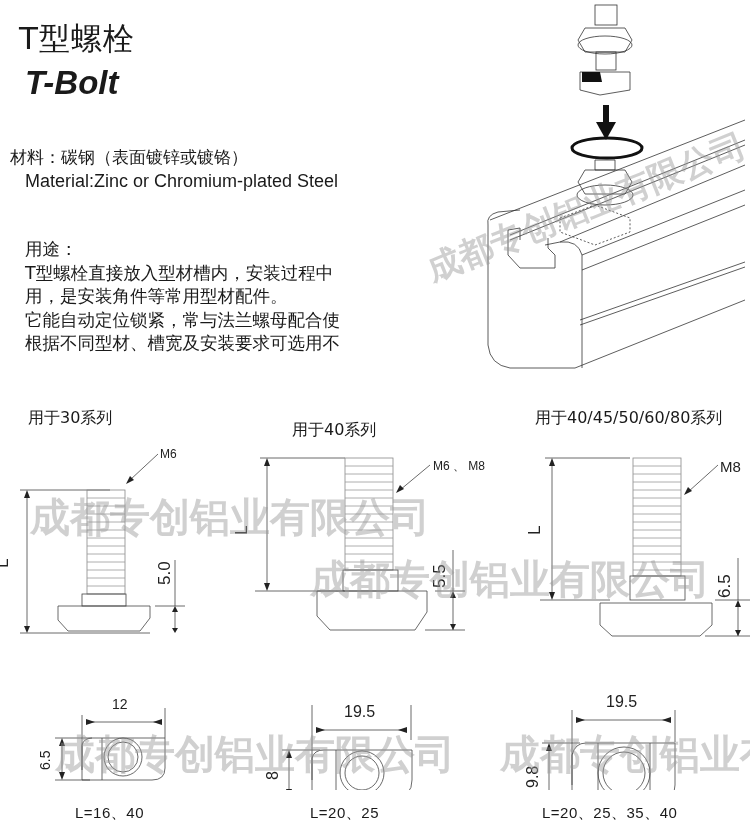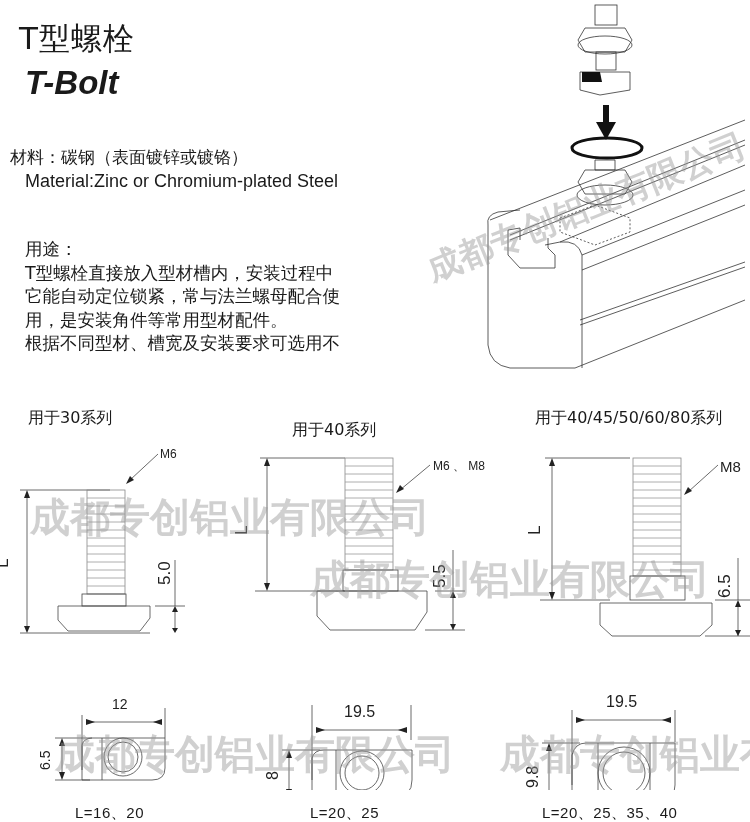--- a/index.html
+++ b/index.html
@@ -22,22 +22,22 @@
 
 <div class="abs title-cn">T型螺栓</div>
 <div class="abs title-en">T-Bolt</div>
 
 <div class="abs mat-cn">材料：碳钢（表面镀锌或镀铬）</div>
 <div class="abs mat-en">Material:Zinc  or Chromium-plated Steel</div>
 
 <div class="abs usage">
   <div>用途：</div>
   <div>T型螺栓直接放入型材槽内，安装过程中</div>
+  <div>用，是安装角件等常用型材配件。</div>
   <div>它能自动定位锁紧，常与法兰螺母配合使</div>
-  <div>用，是安装角件等常用型材配件。</div>
   <div>根据不同型材、槽宽及安装要求可选用不</div>
 </div>
 
 <svg class="abs" style="left:420px; top:0px;" width="330" height="400" viewBox="0 0 330 400">
   <g fill="none" stroke="#333" stroke-width="0.8">
 
     <path d="M70 220 L325 120"></path>
     <path d="M90 235 L325 140"></path>
     <path d="M90 240 L325 145"></path>
     <path d="M68 225 Q66 215 78 212 L100 210"></path>
@@ -264,21 +264,21 @@
   <g fill="#222">
     <path d="M76 37 L76 43 L85 40 Z"></path>
     <path d="M171 37 L171 43 L162 40 Z"></path>
     <path d="M46 71 L52 71 L49 63 Z"></path>
     <path d="M46 115 L52 115 L49 123 Z"></path>
   </g>
   <text x="106" y="27" font-size="16" fill="#222">19.5</text>
   <text x="38" y="108" font-size="16" fill="#222" transform="rotate(-90 38 108)">9.8</text>
 </svg>
 
-<div class="abs len" style="left:75px; top:804px;">L=16、20</div>
+<div class="abs len" style="left:75px; top:804px;">L=16、40</div>
 <div class="abs len" style="left:310px; top:804px;">L=20、25</div>
 <div class="abs len" style="left:542px; top:804px;">L=20、25、35、40</div>
 
 <div class="abs wm" style="left:420px; top:250px; font-size:34px; transform:rotate(-22deg); transform-origin:left top;">成都专创铝业有限公司</div>
 <div class="abs wm" style="left:30px; top:490px; font-size:40px;">成都专创铝业有限公司</div>
 <div class="abs wm" style="left:310px; top:552px; font-size:40px;">成都专创铝业有限公司</div>
 <div class="abs wm" style="left:55px; top:727px; font-size:40px;">成都专创铝业有限公司</div>
 <div class="abs wm" style="left:500px; top:727px; font-size:40px;">成都专创铝业有限公司</div>
 
 </body></html>

